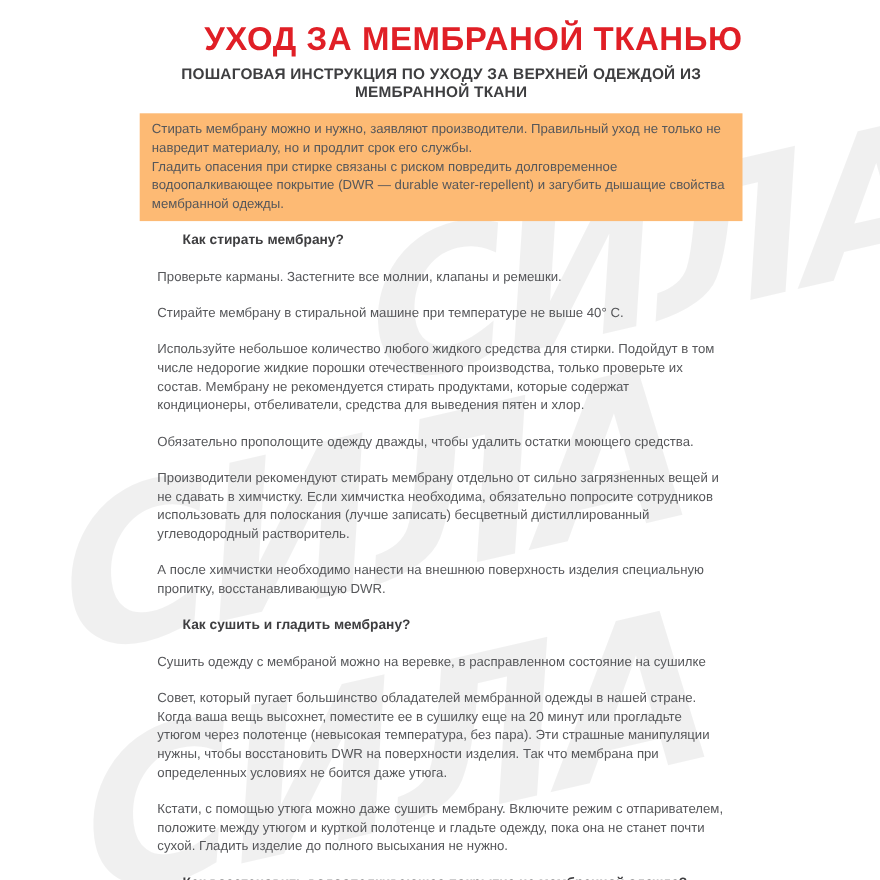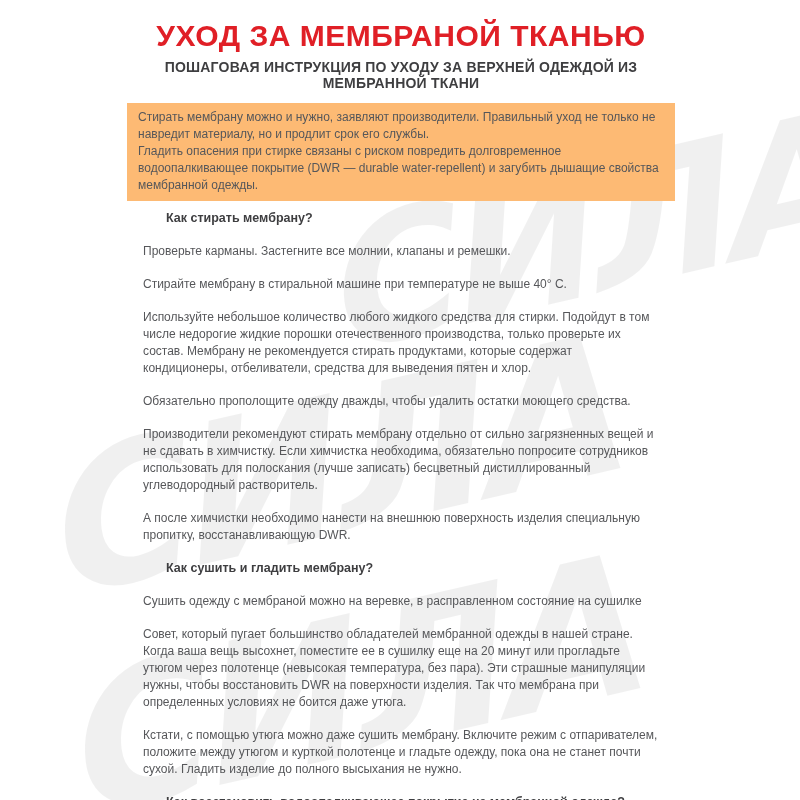--- a/index.html
+++ b/index.html
@@ -38,21 +38,21 @@
   
   .page {
     position: absolute;
     z-index: 1;
     left: 127px;
     top: 0;
     width: 548px;
   }
   .doc-title {
     margin: 20px 0 0 0;
-    text-align: center;
+    text-align: right;
     font-size: 30px;
     line-height: 32px;
     font-weight: 800;
     letter-spacing: 0.5px;
     color: #e01f26;
   }
   .doc-subtitle {
     margin: 7px 0 0 0;
     text-align: center;
     font-size: 14px;

